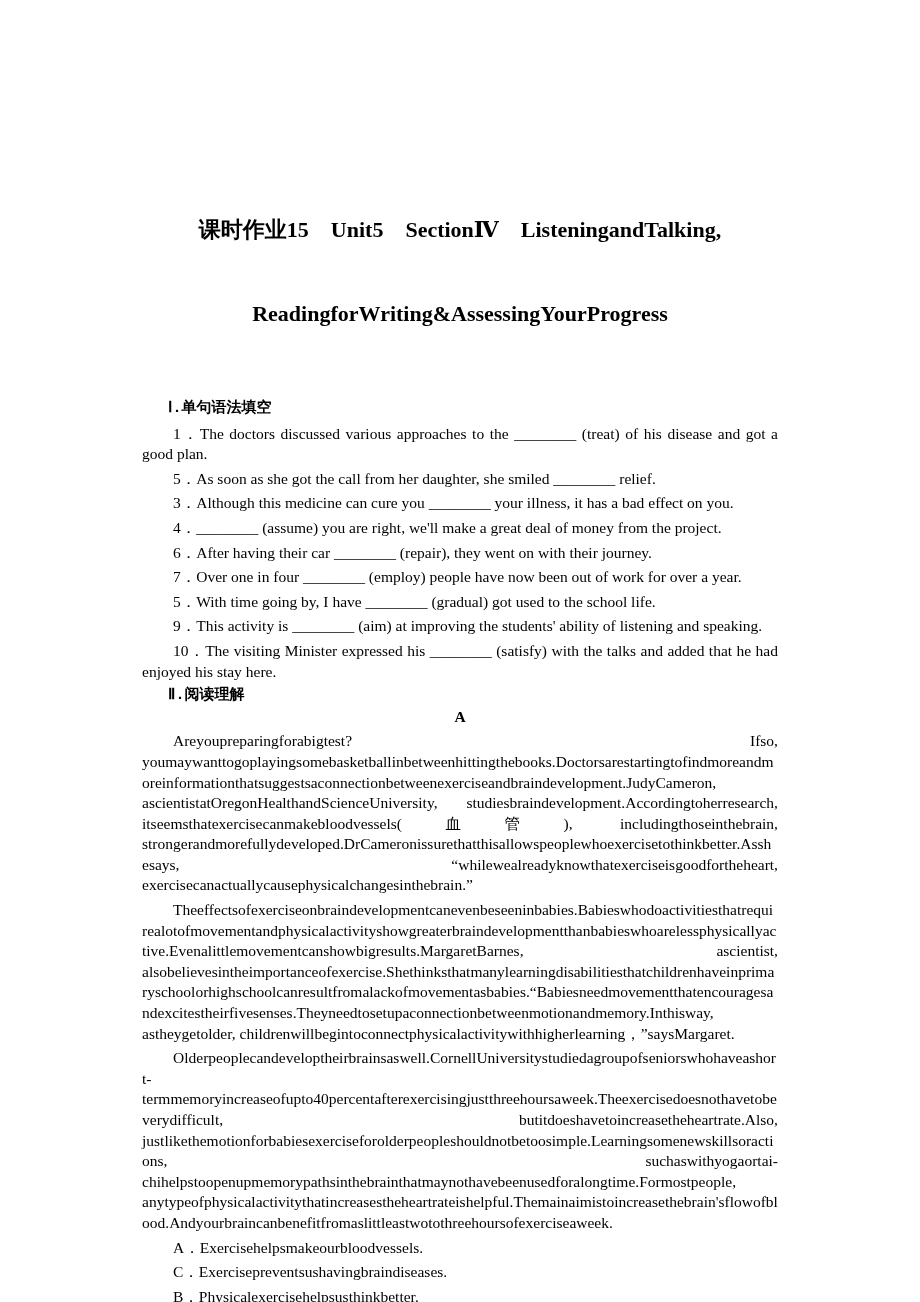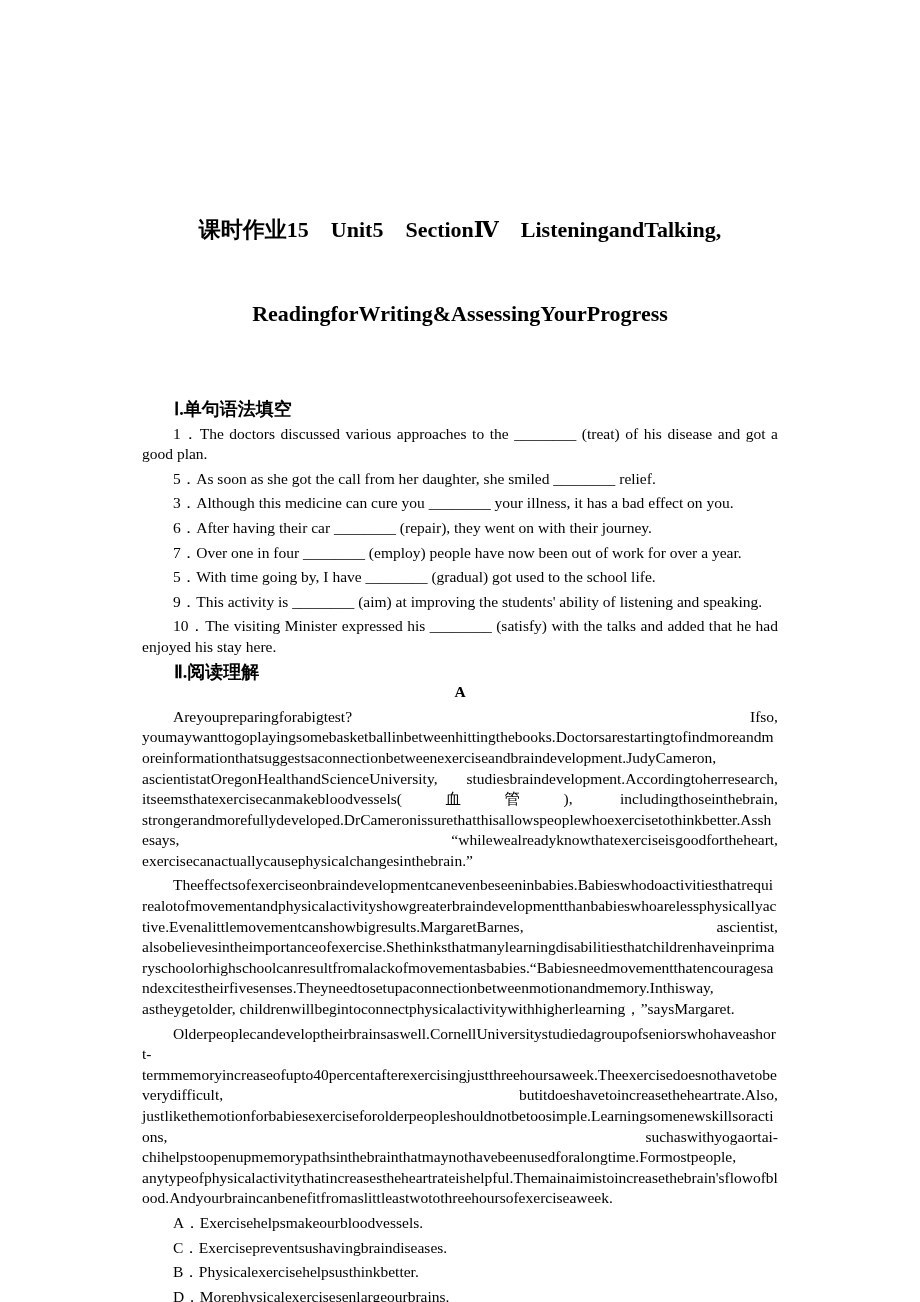--- a/index.html
+++ b/index.html
@@ -23,23 +23,23 @@
   .doc-title {
     text-align: center;
     font-weight: bold;
     font-size: 22px;
     line-height: 28px;
     white-space: pre-wrap;
   }
   .doc-title .t2 {
   }
   .section-heading {
-    font-family: Liberation Serif, serif;
+    font-family: Liberation Mono, monospace;
     font-weight: bold;
-    font-size: 18px;
+    font-size: 15px;
     text-indent: 2em;
   }
   .section-heading.first {
     margin-top: 15px;
   }
   p.q, p.para {
     margin: 4px;
     text-indent: 2em;
     text-align: justify;
     overflow-wrap: break-word;
@@ -57,20 +57,21 @@
   <div class="doc-title">
     <div class="t1">课时作业15　Unit5　SectionⅣ　ListeningandTalking,</div>
     <div class="t2">ReadingforWriting&amp;AssessingYourProgress</div>
   </div>
 
   <div class="section-heading first">Ⅰ.单句语法填空</div>
 
   <p class="q">1．The doctors discussed various approaches to the ________ (treat) of his disease and got a good plan.</p>
   <p class="q">5．As soon as she got the call from her daughter, she smiled ________ relief.</p>
   <p class="q">3．Although this medicine can cure you ________ your illness, it has a bad effect on you.</p>
+  <p class="q">4．________ (assume) you are right, we'll make a great deal of money from the project.</p>
   <p class="q">6．After having their car ________ (repair), they went on with their journey.</p>
   <p class="q">7．Over one in four ________ (employ) people have now been out of work for over a year.</p>
   <p class="q">5．With time going by, I have ________ (gradual) got used to the school life.</p>
   <p class="q">9．This activity is ________ (aim) at improving the students' ability of listening and speaking.</p>
   <p class="q">10．The visiting Minister expressed his ________ (satisfy) with the talks and added that he had enjoyed his stay here.</p>
 
   <div class="section-heading">Ⅱ.阅读理解</div>
 
   <div class="passage-label">A</div>
 

